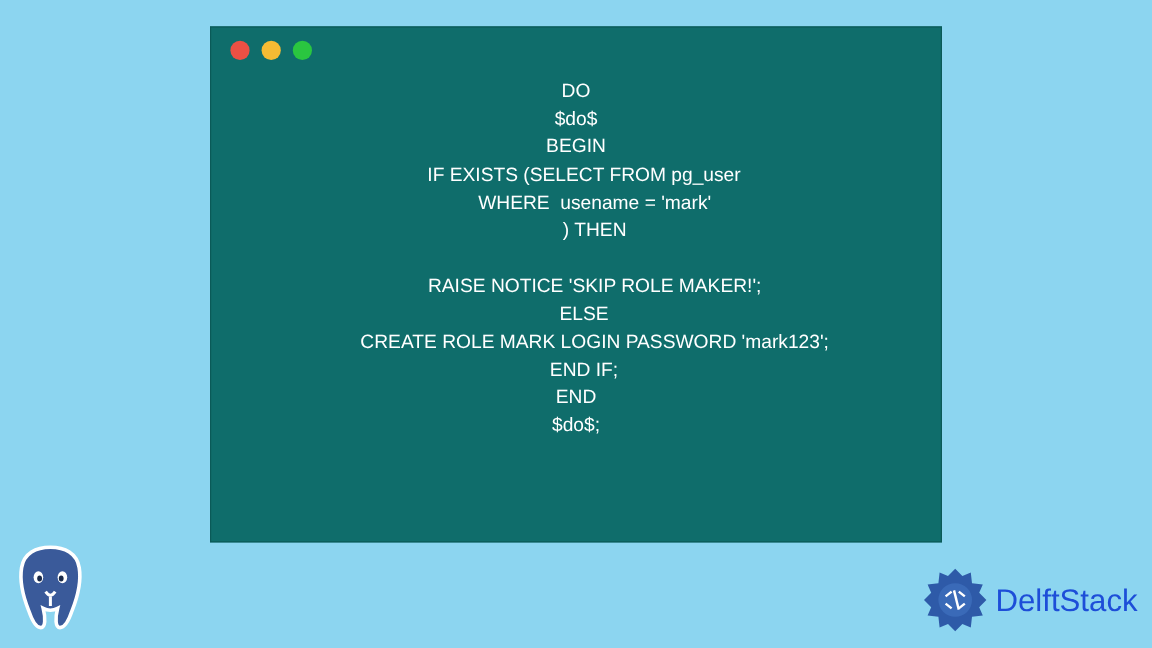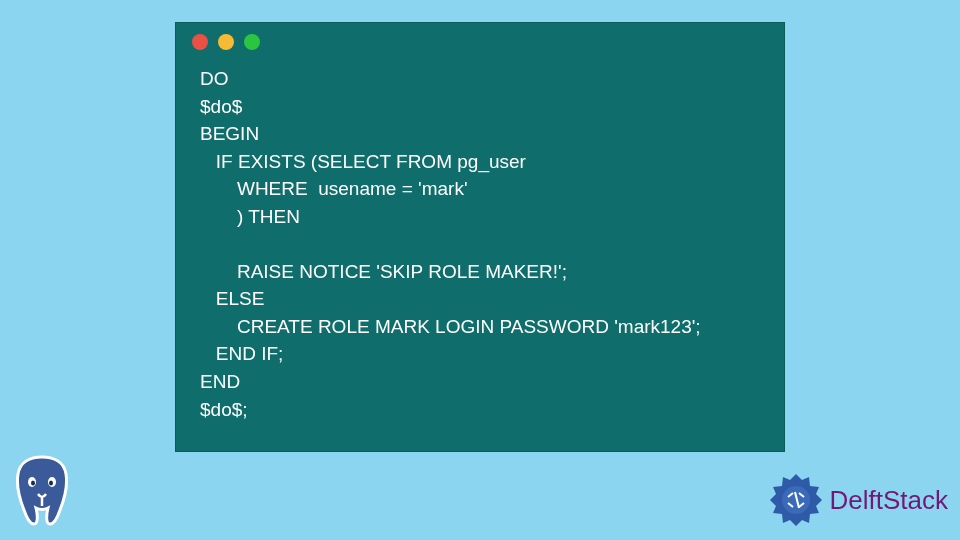--- a/index.html
+++ b/index.html
@@ -30,42 +30,43 @@
   .dot {
     width: 16px;
     height: 16px;
     border-radius: 50%;
   }
   .dot.red { background: #ec5044; }
   .dot.yellow { background: #f6bb33; }
   .dot.green { background: #2ac640; }
   .code {
     color: #ffffff;
-    font-size: 19px;
+    font-size: 16px;
     line-height: 1.45;
     padding: 4px 24px 0 24px;
     white-space: pre;
     font-family: Arial, Helvetica, sans-serif;
+    text-align: center;
   }
   .elephant {
     position: absolute;
     left: 6px;
     bottom: 6px;
   }
   .delft {
     position: absolute;
     right: 12px;
     bottom: 12px;
     display: flex;
     align-items: center;
     gap: 6px;
   }
   .delft-text {
     font-size: 26px;
-    color: #701a75;
+    color: #1d4ed8;
     font-weight: 500;
   }
   .badge {
     width: 56px;
     height: 56px;
     position: relative;
   }
 </style>
 </head>
 <body>

